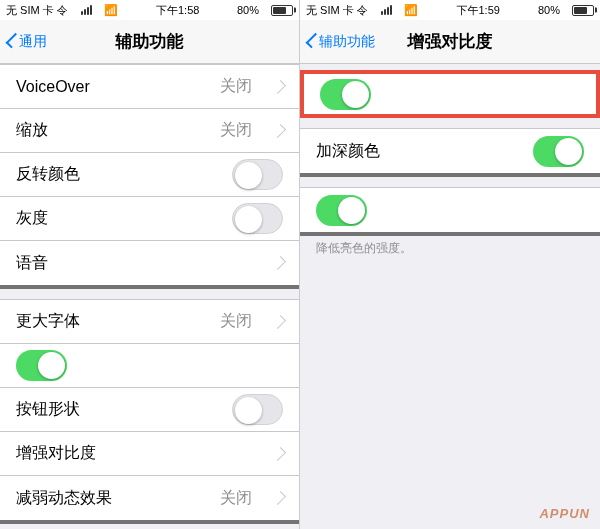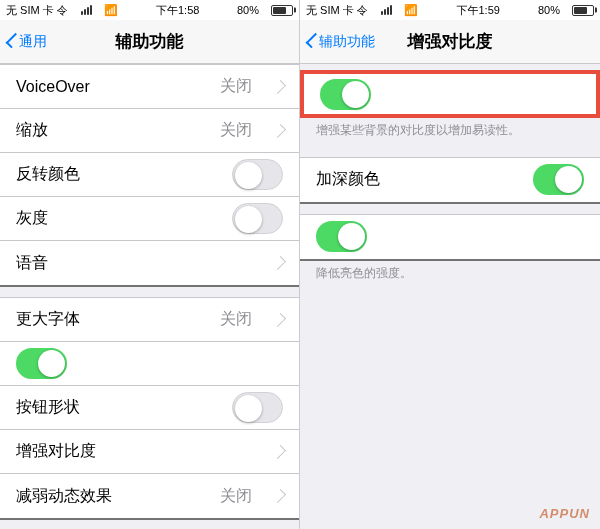--- a/index.html
+++ b/index.html
@@ -108,21 +108,21 @@
       font-size: 12px;
       color: #6d6d72;
       text-transform: uppercase;
       letter-spacing: 0.3px;
     }
 
     
     .table-group {
       background: #fff;
       border-top: 1px solid #c8c7cc;
-      border-bottom: 2px solid #737373;
+      border-bottom: 4px solid #737373;
       margin-bottom: 0;
     }
 
     .table-row {
       display: flex;
       align-items: center;
       min-height: 44px;
       padding: 0 16px;
       background: #fff;
       border-bottom: 1px solid #c8c7cc;
@@ -340,21 +340,20 @@
 
       <div class="spacer-small"></div>
 
       <div class="table-group" style="border:2px solid #e74c3c; margin: 0;">
         <div class="table-row highlight-row" style="border:none;">
           <div class="toggle on">
               <div class="toggle-knob"></div>
             </div>
         </div>
       </div>
-      <div class="hint-text">增强某些背景的对比度以增加易读性。</div>
 
       <div class="spacer"></div>
 
       <div class="table-group">
         <div class="table-row">
           <span class="row-label">加深颜色</span>
           <div class="toggle on">
               <div class="toggle-knob"></div>
             </div>
         </div>

